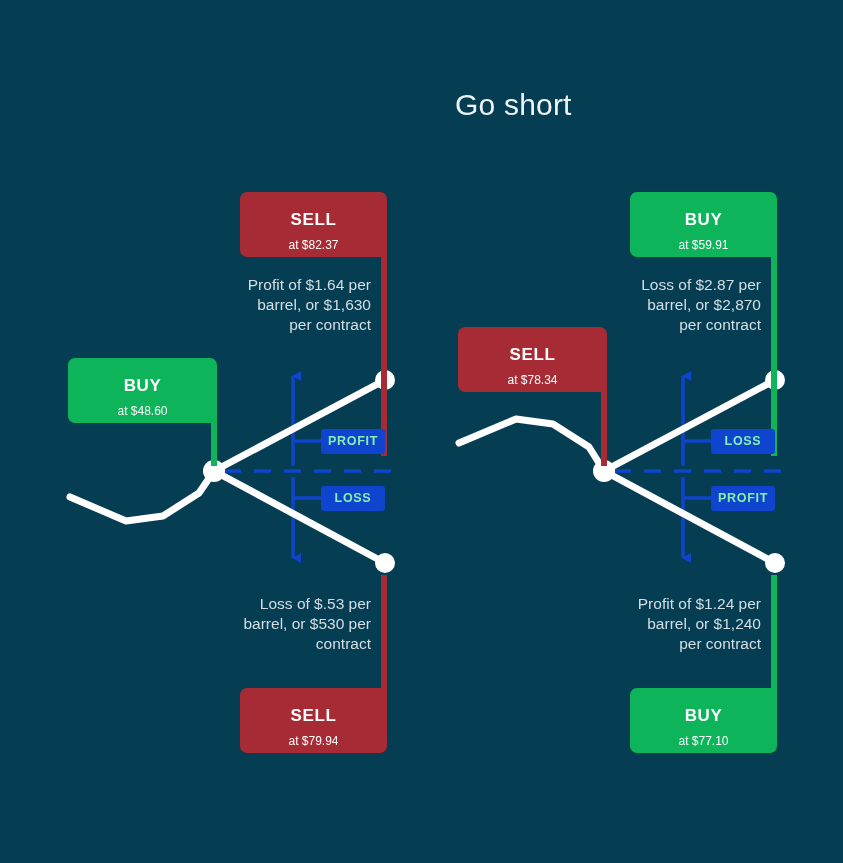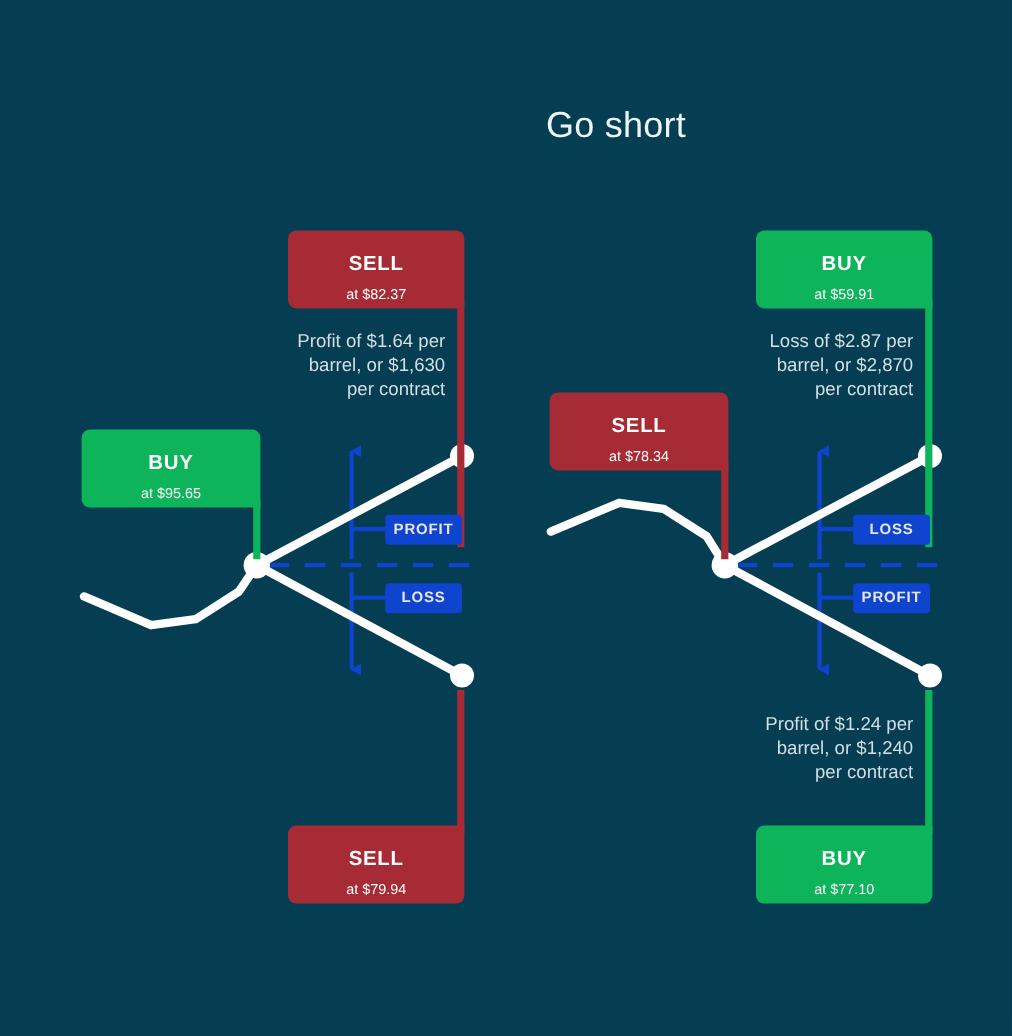--- a/index.html
+++ b/index.html
@@ -77,21 +77,21 @@
     font-size: 15.5px;
     line-height: 20px;
     text-align: right;
     width: 128px;
   }
 
   
   .badge {
     position: absolute;
     background: #0f44ce;
-    color: #e5e5e5;
+    color: #86efac;
     font-size: 12.5px;
     font-weight: 700;
     letter-spacing: 0.7px;
     border-radius: 3px;
     height: 25px;
     line-height: 25px;
     text-align: center;
     width: 64px;
   }
 </style>
@@ -155,27 +155,28 @@
   <div class="pole red" style="left:381px; top:250px; height:206px;"></div>
   <div class="flag sell pole-right-top" style="left:240px; top:192px; width:147px; height:65px;">
     <div class="action">SELL</div>
     <div class="price">at $82.37</div>
   </div>
   <div class="note" style="left:243px; top:275px;">Profit of $1.64 per barrel, or $1,630 per contract</div>
 
   <div class="pole green" style="left:211px; top:416px; height:50px;"></div>
   <div class="flag buy pole-right-top" style="left:68px; top:358px; width:149px; height:65px;">
     <div class="action">BUY</div>
-    <div class="price">at $95.65</div>
+    <div class="price">at $48.60</div>
   </div>
 
   <div class="badge" style="left:321px; top:429px;">PROFIT</div>
   <div class="badge" style="left:321px; top:486px;">LOSS</div>
 
   <div class="pole red" style="left:381px; top:575px; height:120px;"></div>
+  <div class="note" style="left:243px; top:594px;">Loss of $.53 per barrel, or $530 per contract</div>
   <div class="flag sell pole-right-bottom" style="left:240px; top:688px; width:147px; height:65px;">
     <div class="action">SELL</div>
     <div class="price">at $79.94</div>
   </div>
 
   <div class="pole green" style="left:771px; top:250px; height:206px;"></div>
   <div class="flag buy pole-right-top" style="left:630px; top:192px; width:147px; height:65px;">
     <div class="action">BUY</div>
     <div class="price">at $59.91</div>
   </div>

